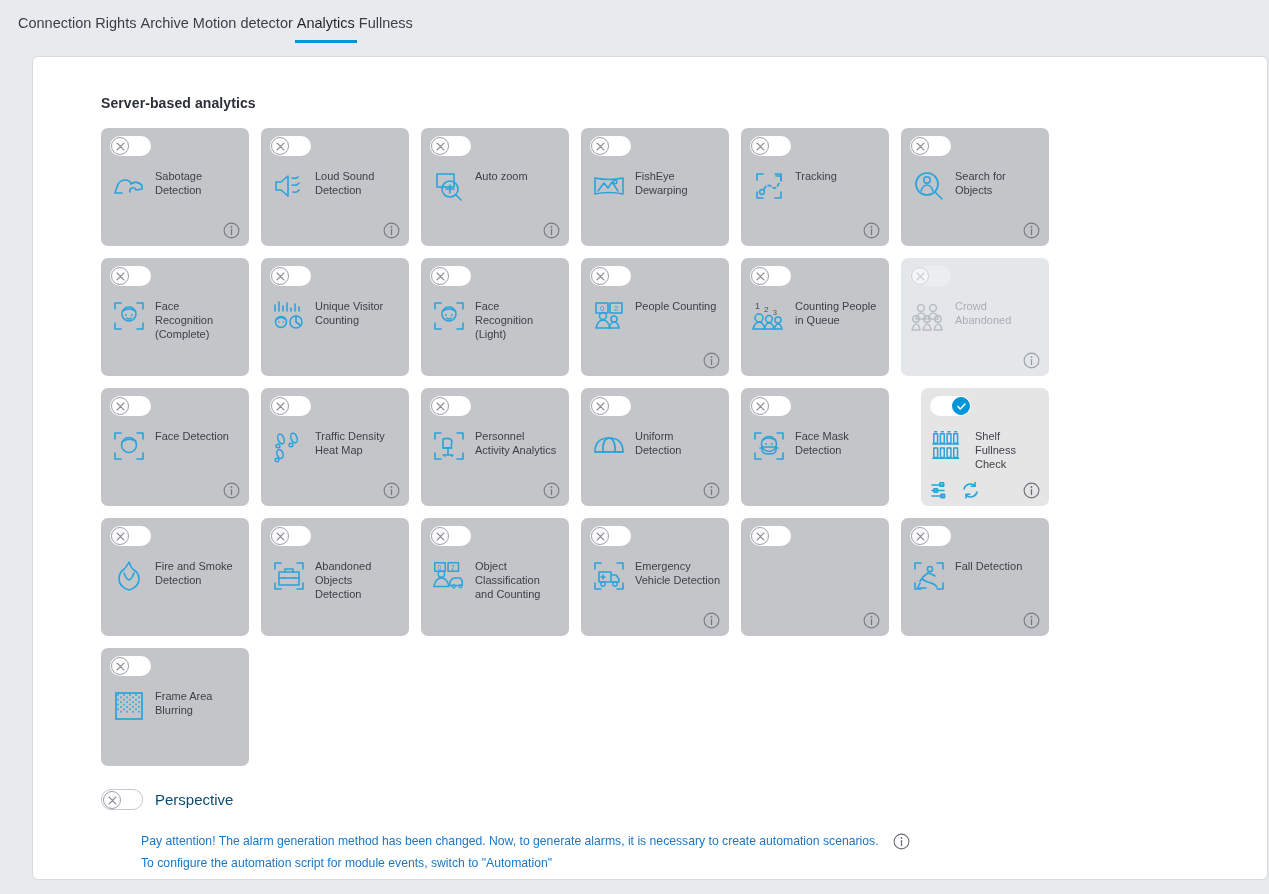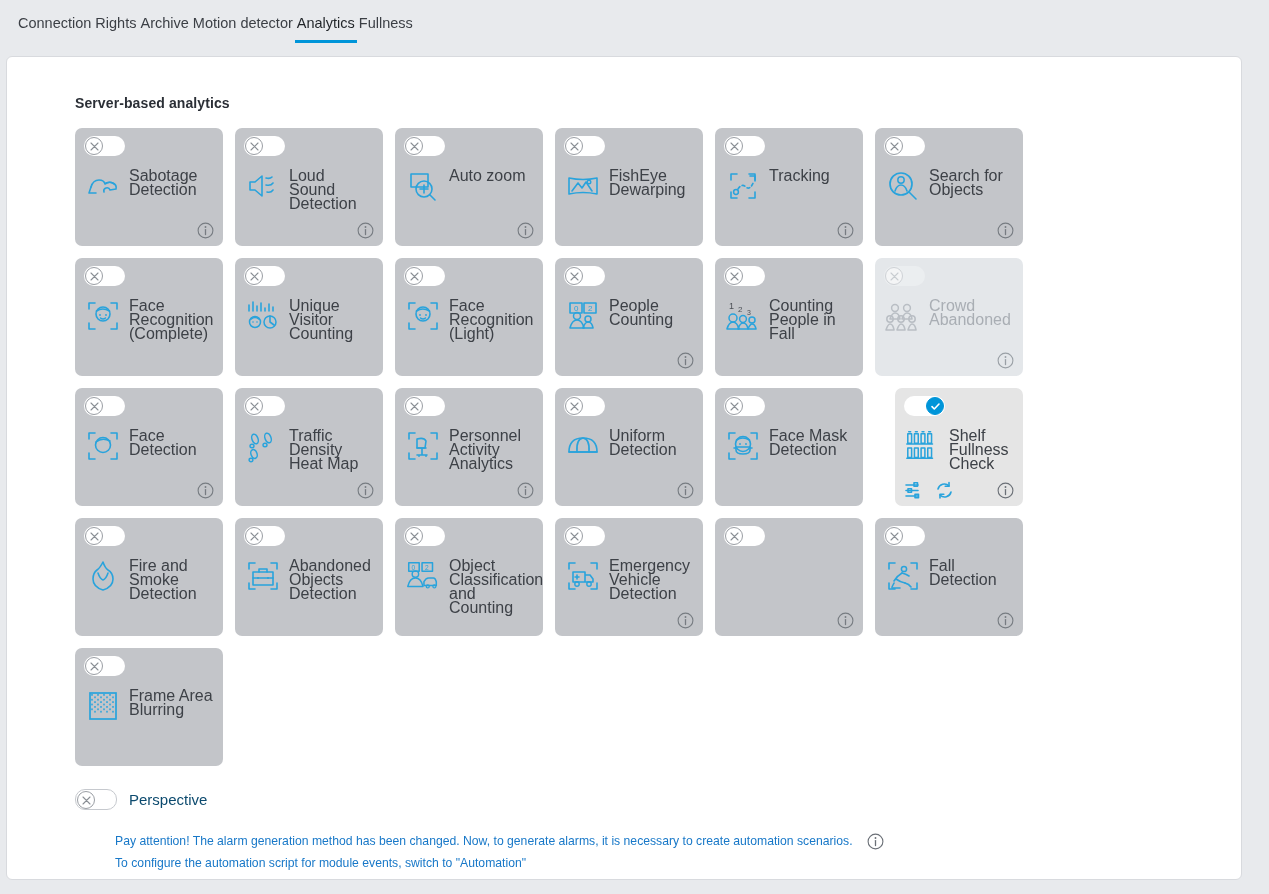--- a/index.html
+++ b/index.html
@@ -30,21 +30,21 @@
     white-space: nowrap;
   }
   .tab.active {
     color: #1f2327;
     border-bottom-color: #0095d9;
   }
 
   
   .panel {
     position: absolute;
-    left: 6px; top: 56px;
+    left: 32px; top: 56px;
     width: 1236px; height: 824px;
     background: #ffffff;
     border: 1px solid #d8dade;
     border-radius: 6px;
     overflow: hidden;
   }
   .panel-inner { padding: 38px 0 0 68px; }
 
   .section-title {
     font-size: 14px;
@@ -112,21 +112,21 @@
     gap: 7px;
     margin-top: 11px;
   }
   .card-icon {
     flex: 0 0 auto;
     width: 38px; height: 38px;
     display: flex; align-items: center; justify-content: center;
   }
   .card-icon svg { display: block; }
   .card-label {
-    font-size: 16px;
+    font-size: 11px;
     line-height: 14px;
     color: #3d4147;
     padding-top: 2px;
     word-break: normal;
   }
   .card.disabled .card-label { color: #a9aeb4; }
 
   
   .card-footer {
     position: absolute;
@@ -461,21 +461,21 @@
                 <text x="14" y="15" font-size="8" fill="#4a4f55" font-family="sans-serif">2</text>
                 <text x="23" y="18" font-size="7" fill="#4a4f55" font-family="sans-serif">3</text>
                 <circle cx="9" cy="21" r="4" fill="none" stroke="#29a3dc" stroke-width="1.5"></circle>
                 <path d="M3 32 q2-7 6-7 q4 0 6 7 z" fill="none" stroke="#29a3dc" stroke-width="1.6" stroke-linecap="round" stroke-linejoin="round"></path>
                 <circle cx="19" cy="22" r="3.4" fill="none" stroke="#29a3dc" stroke-width="1.5"></circle>
                 <path d="M14 32 q2-6 5-6 q4 0 5 6 z" fill="none" stroke="#29a3dc" stroke-width="1.6" stroke-linecap="round" stroke-linejoin="round"></path>
                 <circle cx="28" cy="23" r="3" fill="none" stroke="#29a3dc" stroke-width="1.5"></circle>
                 <path d="M24 32 q2-5 4-5 q3 0 4 5 z" fill="none" stroke="#29a3dc" stroke-width="1.6" stroke-linecap="round" stroke-linejoin="round"></path>
               </svg>
             </span>
-            <span class="card-label">Counting People in Fall</span>
+            <span class="card-label">Counting People in Queue</span>
           </div>
         </div>
         <div class="card disabled">
           <span class="toggle">
             <span class="knob">
               <svg width="9" height="9" viewBox="0 0 9 9">
                 <path d="M1 1 L8 8 M8 1 L1 8" stroke="#b7bcc2" stroke-width="1.1" fill="none" stroke-linecap="round"></path>
               </svg>
             </span>
           </span>

